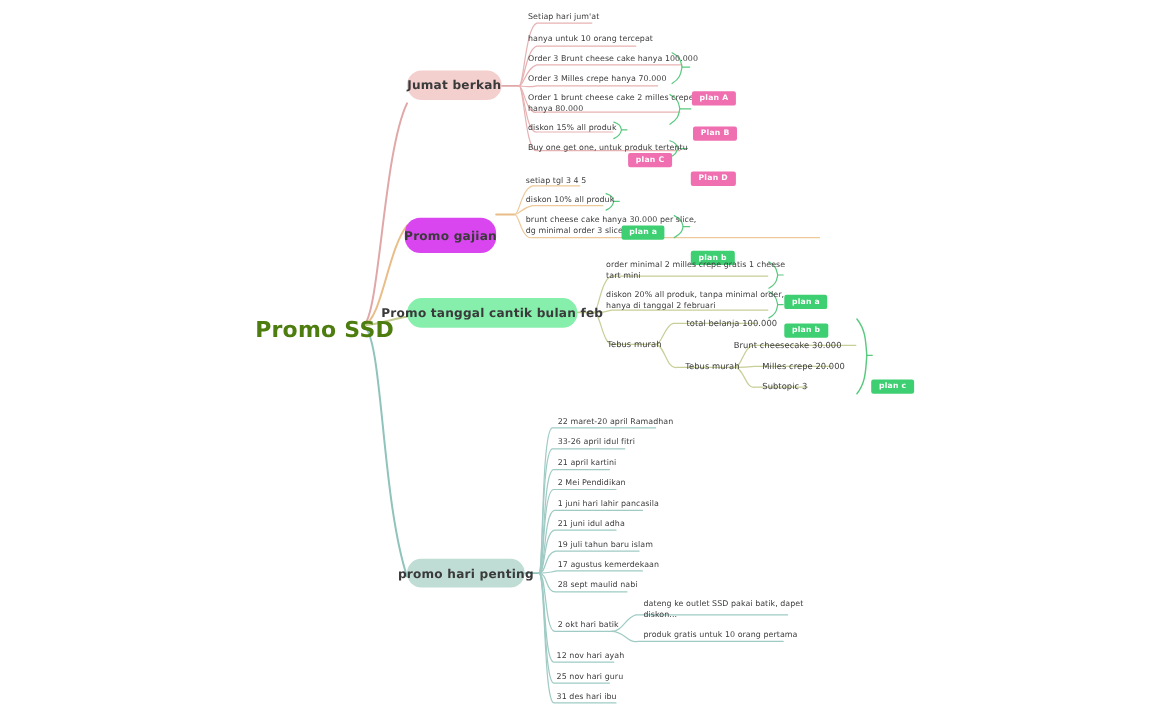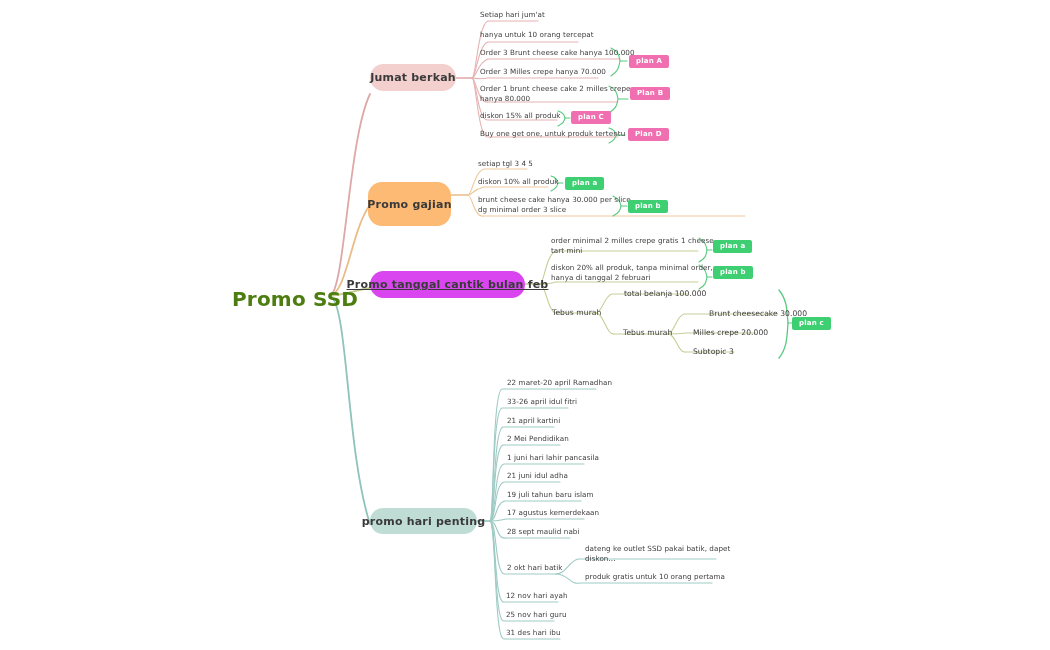--- a/index.html
+++ b/index.html
@@ -67,20 +67,21 @@
     font-weight: bold;
     color: #ffffff;
     padding: 3px 7px 3px 7px;
     border-radius: 2px;
     white-space: nowrap;
     letter-spacing: .2px;
     line-height: 1;
     display: flex;
     align-items: center;
     justify-content: center;
+    margin-top: 28px;
   }
   .badge.pink  { background: #ef6fb0; }
   .badge.green { background: #3ecf72; }
 </style>
 </head>
 <body>
 
 <div id="canvas">
 
   <svg id="wires" viewBox="0 0 1050 650">
@@ -157,23 +158,23 @@
       <path d="M556,574 C566,574 568,562 578,559 L716,559" stroke="#9fcbc4" stroke-width="1.1"></path>
       <path d="M556,574 C568,574 570,585 580,583 L712,583" stroke="#9fcbc4" stroke-width="1.1"></path>
 
     </g>
   </svg>
 
   <div class="root-label" style="left:232px; top:287px;">Promo SSD</div>
 
   <div class="topic" style="left:370px; top:64px; width:86px; height:27px; background:#f3cfce;">Jumat berkah</div>
 
-  <div class="topic" style="left:368px; top:182px; width:83px; height:44px; background:#fdba74;">Promo gajian</div>
-
-  <div class="topic" style="left:370px; top:271px; width:155px; height:27px; background:#d946ef;text-decoration:underline;">Promo tanggal cantik bulan feb</div>
+  <div class="topic" style="left:368px; top:198px; width:83px; height:32px; background:#d946ef;">Promo gajian</div>
+
+  <div class="topic" style="left:370px; top:271px; width:155px; height:27px; background:#86efac;">Promo tanggal cantik bulan feb</div>
 
   <div class="topic" style="left:370px; top:508px; width:107px; height:26px; background:#bfddd5;">promo hari penting</div>
 
   <div class="leaf" style="left:480px; top:10px;">Setiap hari jum'at</div>
   <div class="leaf" style="left:480px; top:30px;">hanya untuk 10 orang tercepat</div>
   <div class="leaf" style="left:480px; top:48px;">Order 3 Brunt cheese cake hanya 100.000</div>
   <div class="leaf" style="left:480px; top:67px;">Order 3 Milles  crepe hanya 70.000</div>
   <div class="leaf" style="left:480px; top:84px;">Order 1 brunt cheese cake 2 milles crepe
 hanya 80.000</div>
   <div class="leaf" style="left:480px; top:111px;">diskon 15% all produk</div>
@@ -192,21 +193,21 @@
   <div class="badge green" style="left:565px; top:177px;">plan a</div>
   <div class="badge green" style="left:628px; top:200px;">plan b</div>
 
   <div class="leaf" style="left:551px; top:236px;">order minimal 2 milles crepe gratis 1 cheese
 tart mini</div>
   <div class="leaf" style="left:551px; top:263px;">diskon 20% all produk, tanpa minimal order,
 hanya di tanggal 2 februari</div>
   <div class="leaf mid" style="left:552px; top:307px;">Tebus murah</div>
   <div class="leaf mid" style="left:624px; top:288px;">total belanja 100.000</div>
   <div class="leaf mid" style="left:623px; top:327px;">Tebus murah</div>
-  <div class="leaf mid" style="left:709px; top:308px;">Brunt cheesecake 30.000</div>
+  <div class="leaf mid" style="left:667px; top:308px;">Brunt cheesecake 30.000</div>
   <div class="leaf mid" style="left:693px; top:327px;">Milles crepe 20.000</div>
   <div class="leaf mid" style="left:693px; top:346px;">Subtopic 3</div>
 
   <div class="badge green" style="left:713px; top:240px;">plan a</div>
   <div class="badge green" style="left:713px; top:266px;">plan b</div>
   <div class="badge green" style="left:792px; top:317px;">plan c</div>
 
   <div class="leaf" style="left:507px; top:378px;">22 maret-20 april Ramadhan</div>
   <div class="leaf" style="left:507px; top:397px;">33-26 april idul fitri</div>
   <div class="leaf" style="left:507px; top:416px;">21 april kartini</div>

